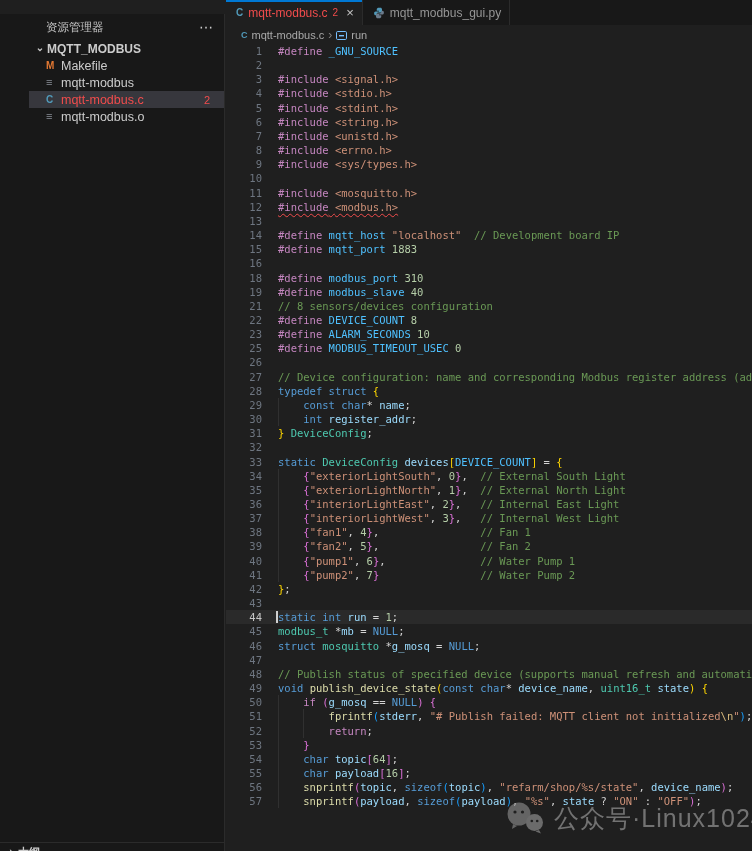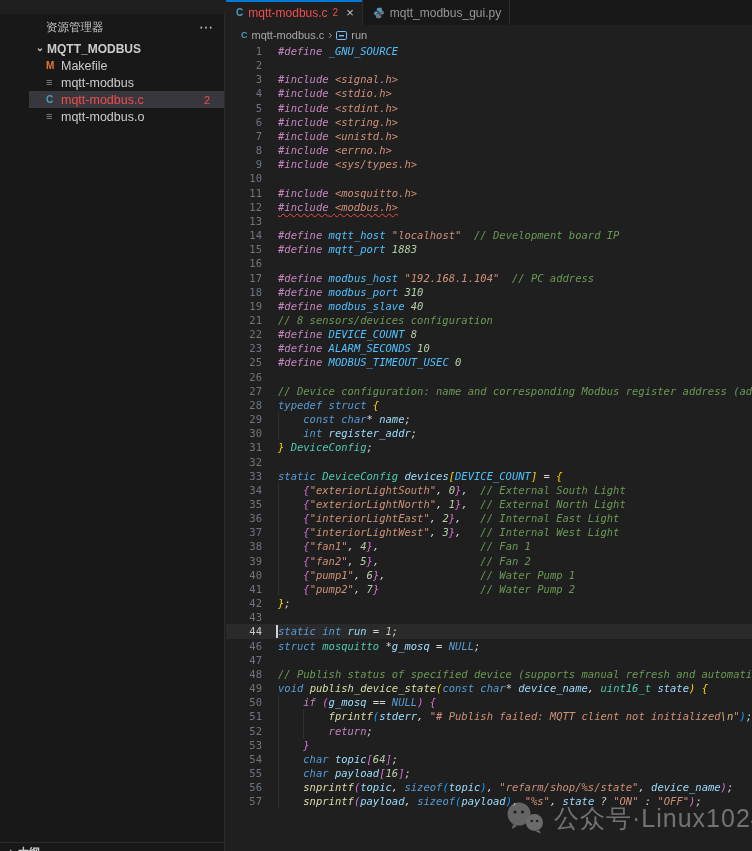--- a/index.html
+++ b/index.html
@@ -44,21 +44,21 @@
   .bc-sep{color:#818181;font-size:12px;}
   .sym-ic{display:inline-block;transform:translateY(1px);}
 
   
   .code-area{position:absolute;top:44px;left:0;right:0;bottom:0;overflow:hidden;
              font-family:"DejaVu Sans Mono",monospace;font-size:10.5px;line-height:14.16px;}
   .row{display:flex;height:14.16px;position:relative;}
   .row.cur{background:rgba(255,255,255,0.05);}
   .num{width:36px;text-align:right;color:#6e7681;flex:none;user-select:none;}
   .row.cur .num{color:#c6c6c6;}
-  .txt{margin-left:16px;white-space:pre;position:relative;color:#d4d4d4;font-style:italic;}
+  .txt{margin-left:16px;white-space:pre;position:relative;color:#d4d4d4;}
   .guide{position:absolute;top:0;bottom:0;width:1px;background:rgba(255,255,255,0.08);}
   .caret{position:absolute;left:-2px;top:1px;bottom:1px;width:1.5px;background:#d0d0d0;}
   .sqg{text-decoration:underline;text-decoration-style:wavy;text-decoration-color:#f14c4c;text-decoration-thickness:1px;text-underline-offset:2px;}
   .tok-pl{color:#d4d4d4}.tok-pp{color:#c586c0}.tok-mac{color:#4fc1ff}.tok-str{color:#ce9178}
   .tok-esc{color:#d7ba7d}.tok-num{color:#b5cea8}.tok-com{color:#6a9955}.tok-kw{color:#569cd6}
   .tok-ct{color:#c586c0}.tok-ty{color:#4ec9b0}.tok-fn{color:#dcdcaa}.tok-vr{color:#9cdcfe}
   .tok-b1{color:#ffd700}.tok-b2{color:#da70d6}.tok-b3{color:#179fff}
 
   
   .watermark{position:absolute;left:505px;top:801px;display:flex;align-items:center;gap:9px;opacity:0.62;z-index:20;pointer-events:none;}
@@ -195,24 +195,20 @@
         </div>
         <div class="row">
           <span class="num">15</span>
           <span class="txt"><span class="tok-pp">#define</span><span class="tok-pl"> </span><span class="tok-mac">mqtt_port</span><span class="tok-pl"> </span><span class="tok-num">1883</span></span>
         </div>
         <div class="row">
           <span class="num">16</span>
           <span class="txt"></span>
         </div>
         <div class="row">
-          <span class="num">17</span>
-          <span class="txt"><span class="tok-pp">#define</span><span class="tok-pl"> </span><span class="tok-mac">modbus_host</span><span class="tok-pl"> </span><span class="tok-str">"192.168.1.104"</span><span class="tok-com">  // PC address</span></span>
-        </div>
-        <div class="row">
           <span class="num">18</span>
           <span class="txt"><span class="tok-pp">#define</span><span class="tok-pl"> </span><span class="tok-mac">modbus_port</span><span class="tok-pl"> </span><span class="tok-num">310</span></span>
         </div>
         <div class="row">
           <span class="num">19</span>
           <span class="txt"><span class="tok-pp">#define</span><span class="tok-pl"> </span><span class="tok-mac">modbus_slave</span><span class="tok-pl"> </span><span class="tok-num">40</span></span>
         </div>
         <div class="row">
           <span class="num">21</span>
           <span class="txt"><span class="tok-com">// 8 sensors/devices configuration</span></span>
@@ -297,20 +293,24 @@
           <span class="num">42</span>
           <span class="txt"><span class="tok-b1">}</span><span class="tok-pl">;</span></span>
         </div>
         <div class="row">
           <span class="num">43</span>
           <span class="txt"></span>
         </div>
         <div class="row cur">
           <span class="num">44</span>
           <span class="txt"><span class="tok-kw">static</span><span class="tok-pl"> </span><span class="tok-kw">int</span><span class="tok-pl"> </span><span class="tok-vr">run</span><span class="tok-pl"> = </span><span class="tok-num">1</span><span class="tok-pl">;</span><i class="caret"></i></span>
+        </div>
+        <div class="row">
+          <span class="num">45</span>
+          <span class="txt"><span class="tok-ty">modbus_t</span><span class="tok-pl"> *</span><span class="tok-vr">mb</span><span class="tok-pl"> = </span><span class="tok-kw">NULL</span><span class="tok-pl">;</span></span>
         </div>
         <div class="row">
           <span class="num">46</span>
           <span class="txt"><span class="tok-kw">struct</span><span class="tok-pl"> </span><span class="tok-ty">mosquitto</span><span class="tok-pl"> *</span><span class="tok-vr">g_mosq</span><span class="tok-pl"> = </span><span class="tok-kw">NULL</span><span class="tok-pl">;</span></span>
         </div>
         <div class="row">
           <span class="num">47</span>
           <span class="txt"></span>
         </div>
         <div class="row">

